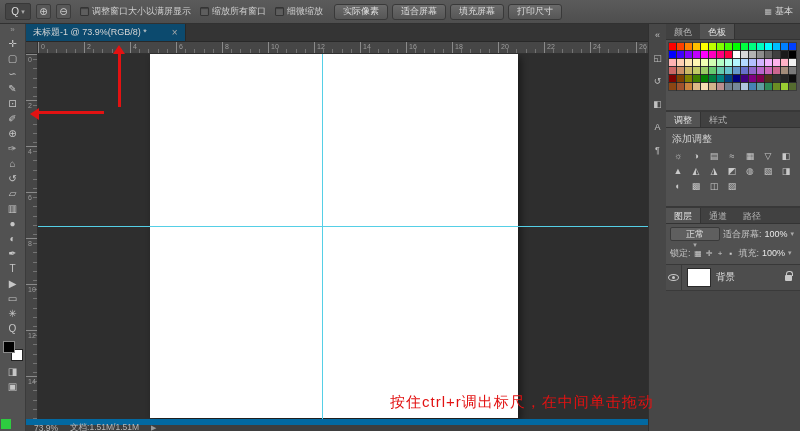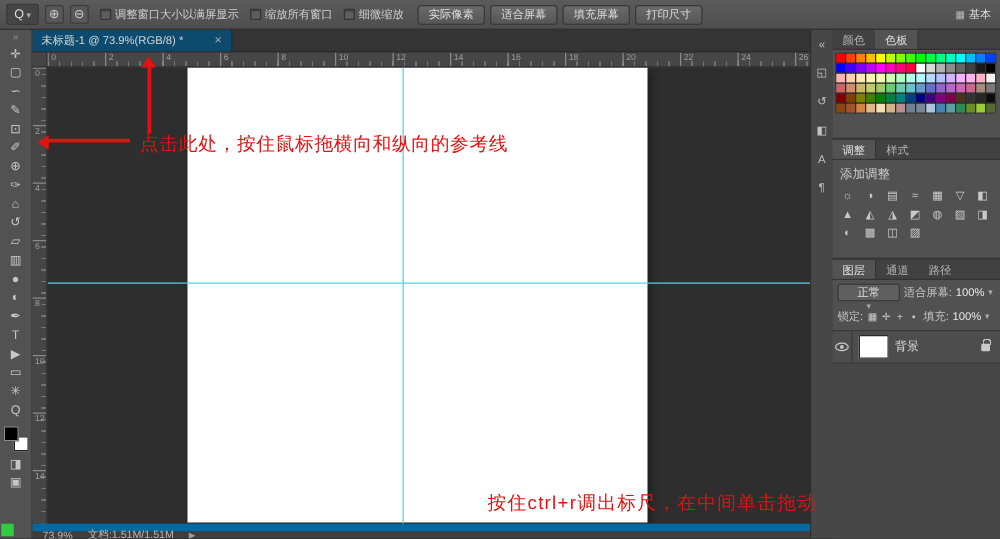--- a/index.html
+++ b/index.html
@@ -430,21 +430,20 @@
           </span>
           <span class="lthumb"></span>
           <span class="lname">背景</span>
           <span class="csslock"></span>
         </div>
       </div>
     </div>
 
   </div>
 
-  <div class="anno-top">点击此处，按住鼠标拖横向和纵向的参考线</div>
   <div class="arrow-v">
     <span class="head-up"></span>
       <span class="shaft-v"></span>
   </div>
   <div class="arrow-h">
     <span class="head-left"></span>
       <span class="shaft-h"></span>
   </div>
   <div class="anno-bottom">按住ctrl+r调出标尺，在中间单击拖动</div>
   <div class="green-marker"></div>

